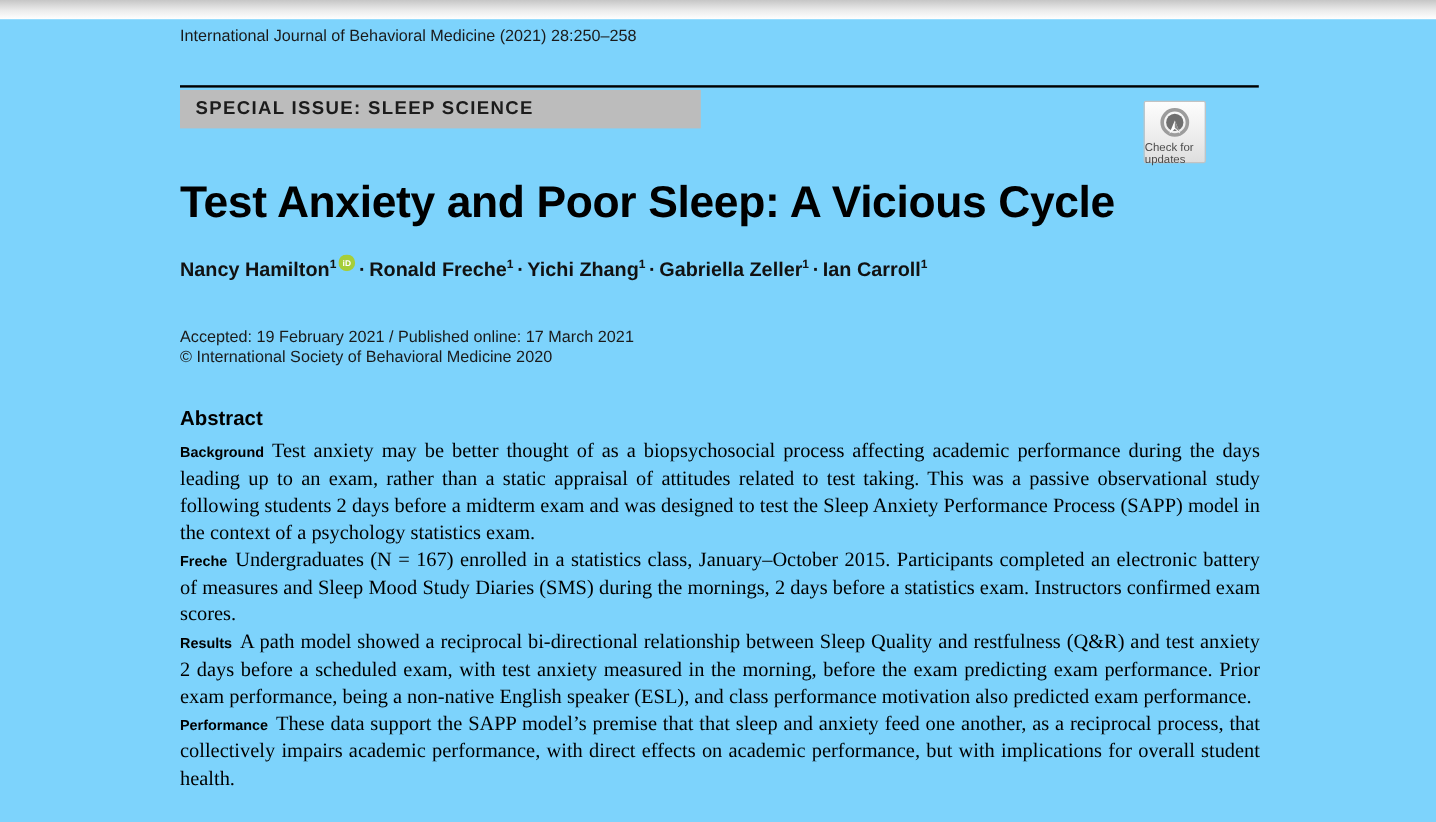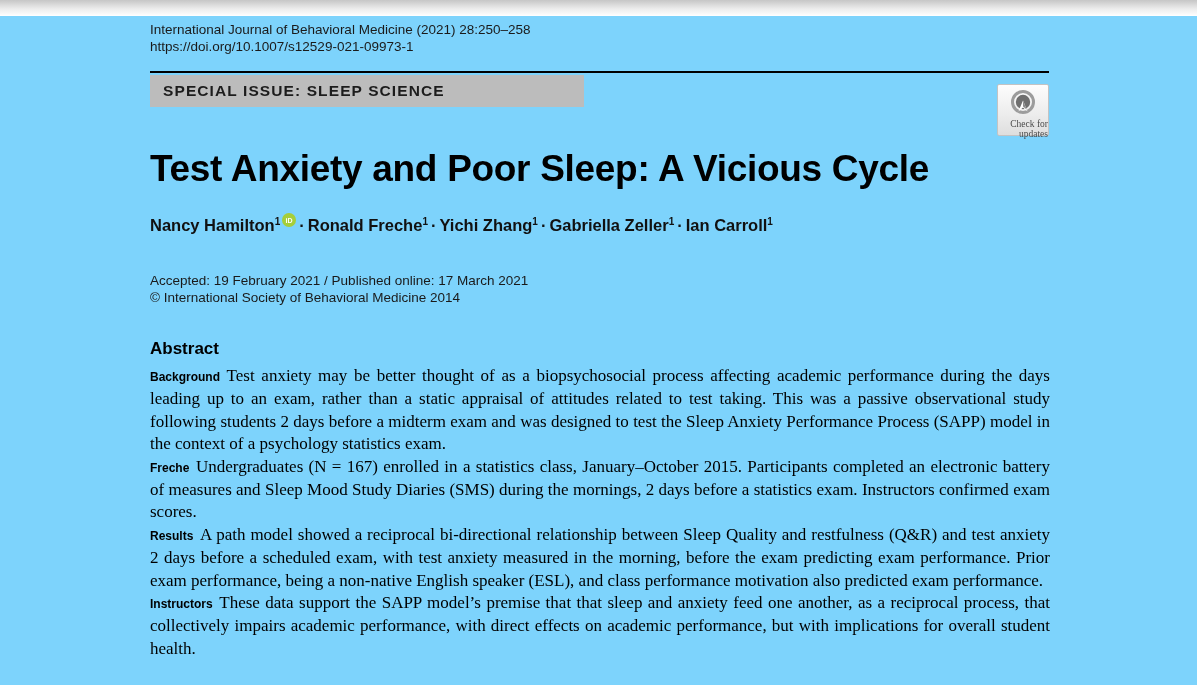--- a/index.html
+++ b/index.html
@@ -31,29 +31,28 @@
   }
   .banner {
     position:absolute; left:150px; top:75px;
     width:421px; height:32px;
     background:#bcbcbc;
     font-size:15.5px; font-weight:bold; letter-spacing:1.1px;
     line-height:32px; padding-left:13px; color:#1c1c1c;
     white-space:nowrap;
   }
   .check-badge {
-    position:absolute; left:997px; top:84px;
+    position:absolute; left:953px; top:84px;
     width:52px; height:52px;
     background:linear-gradient(to bottom,#fdfdfd 0%, #ececec 60%, #dedede 100%);
     border:1px solid #c3c3c3;
     border-radius:2px;
     box-sizing:border-box;
-    text-align:right;
+    text-align:left;
     cursor:pointer;
-    font-family:Liberation Serif, serif;
   }
   .check-badge svg { display:block; margin:3px auto 0; }
   .check-badge .cb-text {
     font-size:9.5px; line-height:10px; color:#4a4a4a; margin-top:1px;
   }
   .title {
     position:absolute; left:150px; top:148px; margin:0;
     width:940px;
     font-size:37px; font-weight:bold; letter-spacing:-0.3px; color:#000;
     white-space:nowrap;
@@ -93,21 +92,20 @@
     margin-right:0.55em;
   }
 </style>
 </head>
 <body>
 
 <div class="page">
   <div class="top-shadow"></div>
 
   <div class="journal-line">International Journal of Behavioral Medicine (2021) 28:250–258</div>
-  <div class="doi-line">https://doi.org/10.1007/s12529-021-09973-1</div>
 
   <div class="rule"></div>
 
   <div class="banner">SPECIAL ISSUE: SLEEP SCIENCE</div>
 
   <div class="check-badge">
     <svg width="30" height="30" viewBox="0 0 30 30">
       <circle cx="15" cy="14" r="10.5" fill="none" stroke="#9c9c9c" stroke-width="3"></circle>
       <circle cx="15" cy="14" r="7.2" fill="#6f6f6f"></circle>
       <polygon points="15,12.5 19.6,23.5 15,19.6 10.4,23.5" fill="#ffffff"></polygon>
@@ -121,23 +119,23 @@
 
   <h1 class="title">Test Anxiety and Poor Sleep: A Vicious Cycle</h1>
 
   <div class="authors"><span class="author">Nancy Hamilton<sup>1</sup><span class="orcid"><svg width="14" height="14" viewBox="0 0 16 16">
             <circle cx="8" cy="8" r="8" fill="#a6ce39"></circle>
             <text x="8" y="11" font-size="8" fill="#ffffff" text-anchor="middle" font-family="Liberation Sans, sans-serif" font-weight="bold">iD</text>
           </svg></span></span><span class="author-sep">·</span><span class="author">Ronald Freche<sup>1</sup></span><span class="author-sep">·</span><span class="author">Yichi Zhang<sup>1</sup></span><span class="author-sep">·</span><span class="author">Gabriella Zeller<sup>1</sup></span><span class="author-sep">·</span><span class="author">Ian Carroll<sup>1</sup></span></div>
 
   <div class="dates">
     <div>Accepted: 19 February 2021 / Published online: 17 March 2021</div>
-    <div>© International Society of Behavioral Medicine 2014</div>
+    <div>© International Society of Behavioral Medicine 2020</div>
   </div>
 
   <div class="abstract">
     <h2>Abstract</h2>
     <p class="first"><span class="plabel">Background</span><span>Test anxiety may be better thought of as a biopsychosocial process affecting academic performance during the days leading up to an exam, rather than a static appraisal of attitudes related to test taking. This was a passive observational study following students 2 days before a midterm exam and was designed to test the Sleep Anxiety Performance Process (SAPP) model in the context of a psychology statistics exam.</span></p>
     <p><span class="plabel">Freche</span><span>Undergraduates (N = 167) enrolled in a statistics class, January–October 2015. Participants completed an electronic battery of measures and Sleep Mood Study Diaries (SMS) during the mornings, 2 days before a statistics exam. Instructors confirmed exam scores.</span></p>
     <p><span class="plabel">Results</span><span>A path model showed a reciprocal bi-directional relationship between Sleep Quality and restfulness (Q&amp;R) and test anxiety 2 days before a scheduled exam, with test anxiety measured in the morning, before the exam predicting exam performance. Prior exam performance, being a non-native English speaker (ESL), and class performance motivation also predicted exam performance.</span></p>
-    <p><span class="plabel">Instructors</span><span>These data support the SAPP model’s premise that that sleep and anxiety feed one another, as a reciprocal process, that collectively impairs academic performance, with direct effects on academic performance, but with implications for overall student health.</span></p>
+    <p><span class="plabel">Performance</span><span>These data support the SAPP model’s premise that that sleep and anxiety feed one another, as a reciprocal process, that collectively impairs academic performance, with direct effects on academic performance, but with implications for overall student health.</span></p>
   </div>
 </div>
 
 </body></html>

